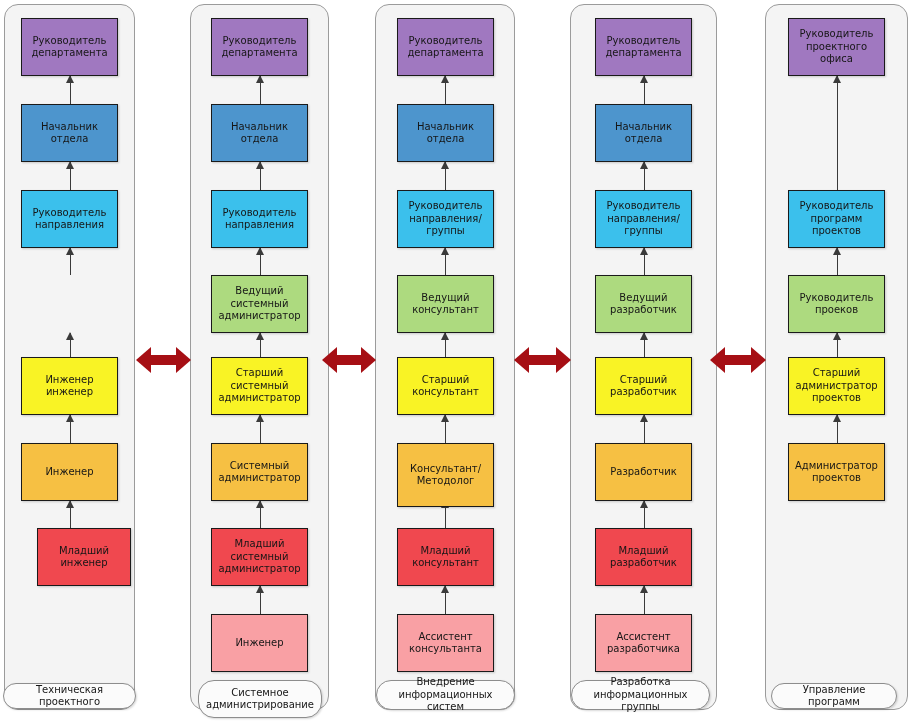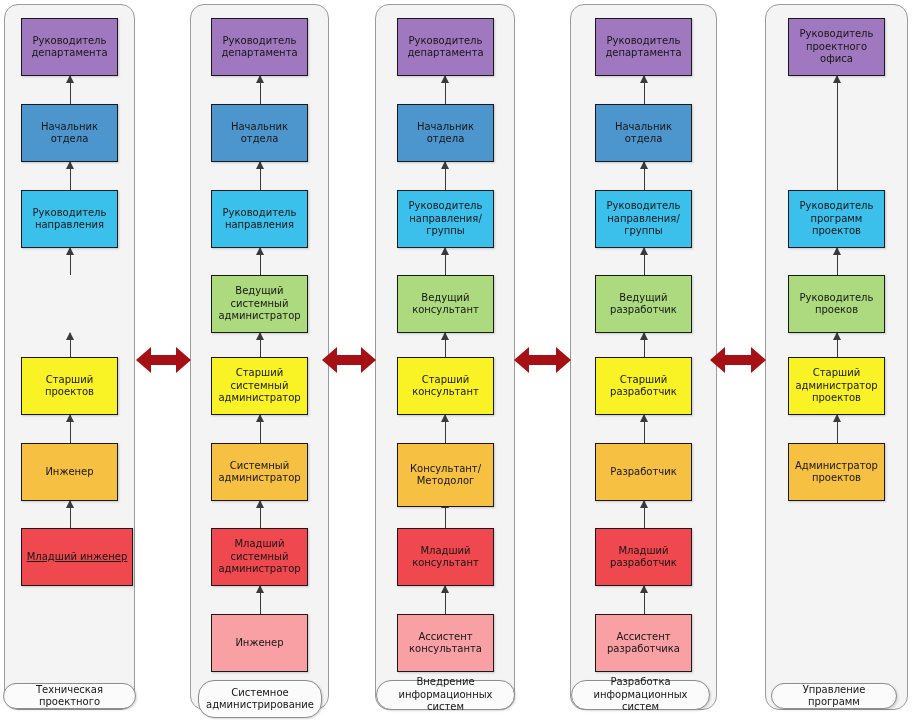--- a/index.html
+++ b/index.html
@@ -114,23 +114,23 @@
     <div class="conn" style="left: 70px; top: 162px; height: 28px;"></div>
     <div class="conn" style="left: 70px; top: 248px; height: 27px;"></div>
     <div class="conn" style="left: 70px; top: 333px; height: 24px;"></div>
     <div class="conn" style="left: 70px; top: 415px; height: 28px;"></div>
     <div class="conn" style="left: 70px; top: 501px; height: 27px;"></div>
     <div class="box" style="left: 21px; top: 18px; width: 97px; height: 58px; background: rgb(160, 120, 192);">Руководитель
 департамента</div>
     <div class="box" style="left: 21px; top: 104px; width: 97px; height: 58px; background: rgb(77, 149, 205);">Начальник отдела</div>
     <div class="box" style="left: 21px; top: 190px; width: 97px; height: 58px; background: rgb(59, 192, 236);">Руководитель
 направления</div>
-    <div class="box" style="left: 21px; top: 357px; width: 97px; height: 58px; background: rgb(249, 243, 37);">Старший проектов</div>
+    <div class="box" style="left: 21px; top: 357px; width: 97px; height: 58px; background: rgb(249, 243, 37);">Инженер инженер</div>
     <div class="box" style="left: 21px; top: 443px; width: 97px; height: 58px; background: rgb(246, 192, 67);">Инженер</div>
-    <div class="box" style="left: 21px; top: 528px; width: 112px; height: 58px; background: rgb(240, 72, 79); text-decoration: underline;">Младший инженер</div>
+    <div class="box" style="left: 37px; top: 528px; width: 94px; height: 58px; background: rgb(240, 72, 79);">Младший инженер</div>
     <div class="capsule" style="left: 3px; top: 683px; width: 133px; height: 26px;">Техническая проектного</div>
     <div class="panel" style="left: 190px; width: 139px;"></div>
     <div class="conn" style="left: 260px; top: 76px; height: 28px;"></div>
     <div class="conn" style="left: 260px; top: 162px; height: 28px;"></div>
     <div class="conn" style="left: 260px; top: 248px; height: 27px;"></div>
     <div class="conn" style="left: 260px; top: 333px; height: 24px;"></div>
     <div class="conn" style="left: 260px; top: 415px; height: 28px;"></div>
     <div class="conn" style="left: 260px; top: 501px; height: 27px;"></div>
     <div class="conn" style="left: 260px; top: 586px; height: 28px;"></div>
     <div class="box" style="left: 211px; top: 18px; width: 97px; height: 58px; background: rgb(160, 120, 192);">Руководитель
@@ -195,21 +195,21 @@
     <div class="box" style="left: 595px; top: 275px; width: 97px; height: 58px; background: rgb(173, 218, 127);">Ведущий
 разработчик</div>
     <div class="box" style="left: 595px; top: 357px; width: 97px; height: 58px; background: rgb(249, 243, 37);">Старший
 разработчик</div>
     <div class="box" style="left: 595px; top: 443px; width: 97px; height: 58px; background: rgb(246, 192, 67);">Разработчик</div>
     <div class="box" style="left: 595px; top: 528px; width: 97px; height: 58px; background: rgb(240, 72, 79);">Младший
 разработчик</div>
     <div class="box" style="left: 595px; top: 614px; width: 97px; height: 58px; background: rgb(249, 160, 164);">Ассистент
 разработчика</div>
     <div class="capsule" style="left: 571px; top: 680px; width: 139px; height: 30px;">Разработка
-информационных систем</div>
+информационных группы</div>
     <div class="panel" style="left: 765px; width: 143px;"></div>
     <div class="conn" style="left: 837px; top: 76px; height: 114px;"></div>
     <div class="conn" style="left: 837px; top: 248px; height: 27px;"></div>
     <div class="conn" style="left: 837px; top: 333px; height: 24px;"></div>
     <div class="conn" style="left: 837px; top: 415px; height: 28px;"></div>
     <div class="box" style="left: 788px; top: 18px; width: 97px; height: 58px; background: rgb(160, 120, 192);">Руководитель
 проектного офиса</div>
     <div class="box" style="left: 788px; top: 190px; width: 97px; height: 58px; background: rgb(59, 192, 236);">Руководитель
 программ
 проектов</div>

